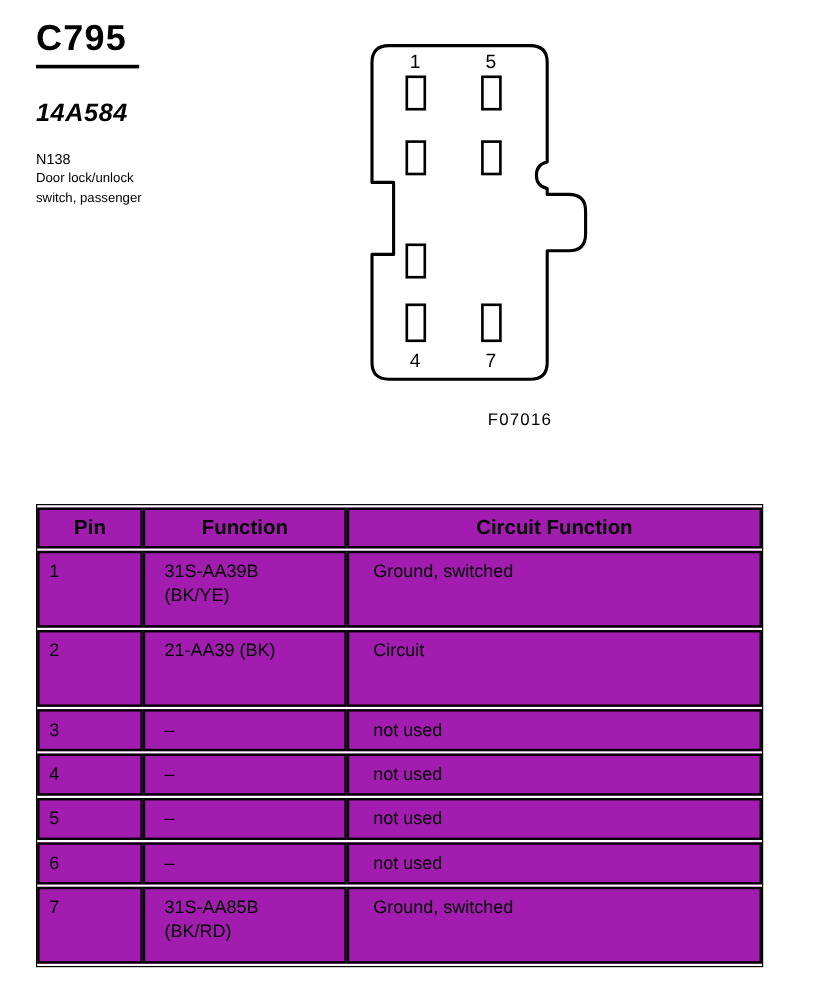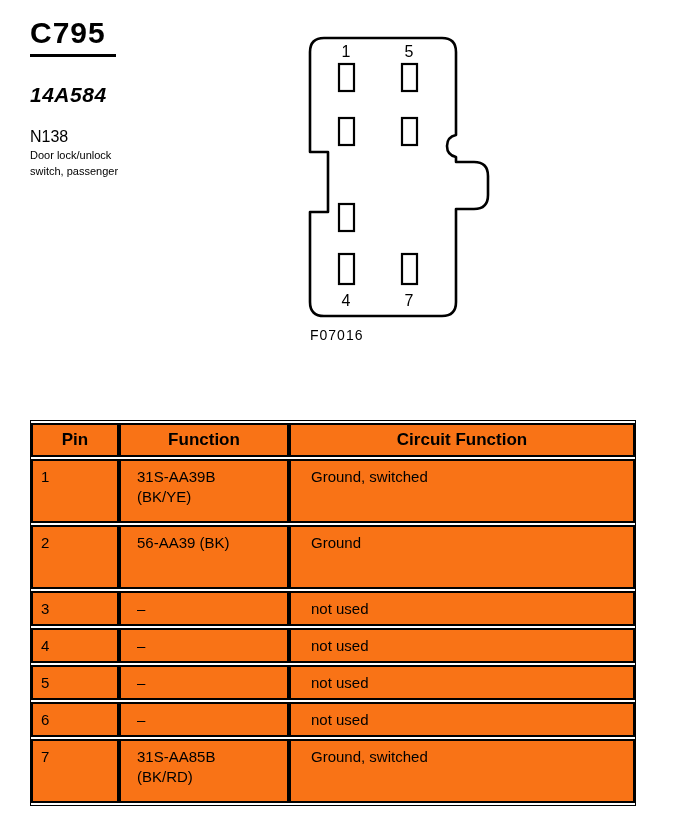--- a/index.html
+++ b/index.html
@@ -27,21 +27,21 @@
     padding: 0 10px 4px 0;
   }
   .part-num {
     font-size: 21px;
     font-weight: bold;
     margin-top: 26px;
     letter-spacing: 0.5px;
     font-style: italic;
   }
   .comp-code {
-    font-size: 16px;
+    font-size: 12px;
     margin-top: 18px;
     line-height: 1.45;
   }
   .comp-desc {
     font-size: 11px;
     line-height: 1.45;
     white-space: pre-line;
   }
 
   
@@ -50,42 +50,42 @@
   .connector rect { fill: none; stroke: #000; stroke-width: 2.2; }
   .connector text {
     font-family: "Liberation Sans", sans-serif;
     font-size: 16px;
     fill: #000;
     text-anchor: middle;
   }
   .figure-code {
     position: absolute;
     left: 310px;
-    top: 327px;
+    top: 341px;
     width: 150px;
-    text-align: left;
+    text-align: right;
     font-size: 14px;
     letter-spacing: 1px;
   }
 
   
   table.pinout {
     position: absolute;
     left: 30px;
     top: 420px;
     width: 606px;
     border-collapse: separate;
     border-spacing: 0 2px;
     border: 1px solid #000;
     background: #fff;
     table-layout: fixed;
   }
   .pinout th, .pinout td {
     border: 2px solid #000;
-    background: #f97316;
+    background: #a21caf;
   }
   .pinout th {
     font-size: 17px;
     font-weight: bold;
     text-align: center;
     vertical-align: middle;
     height: 34px;
     padding: 4px 6px;
   }
   .pinout td {
@@ -169,22 +169,22 @@
     </thead>
     <tbody id="table-body">
         <tr>
           <td>1</td>
           <td>31S-AA39B
 (BK/YE)</td>
           <td>Ground, switched</td>
         </tr>
         <tr>
           <td>2</td>
-          <td>56-AA39 (BK)</td>
-          <td>Ground</td>
+          <td>21-AA39 (BK)</td>
+          <td>Circuit</td>
         </tr>
         <tr>
           <td>3</td>
           <td>–</td>
           <td>not used</td>
         </tr>
         <tr>
           <td>4</td>
           <td>–</td>
           <td>not used</td>

